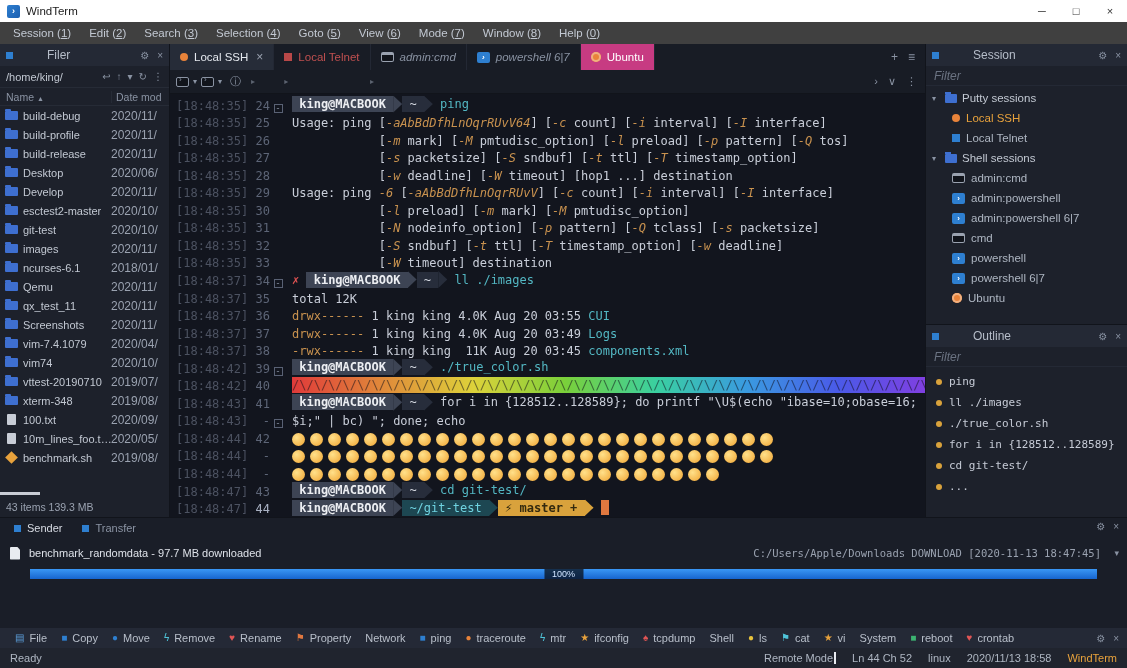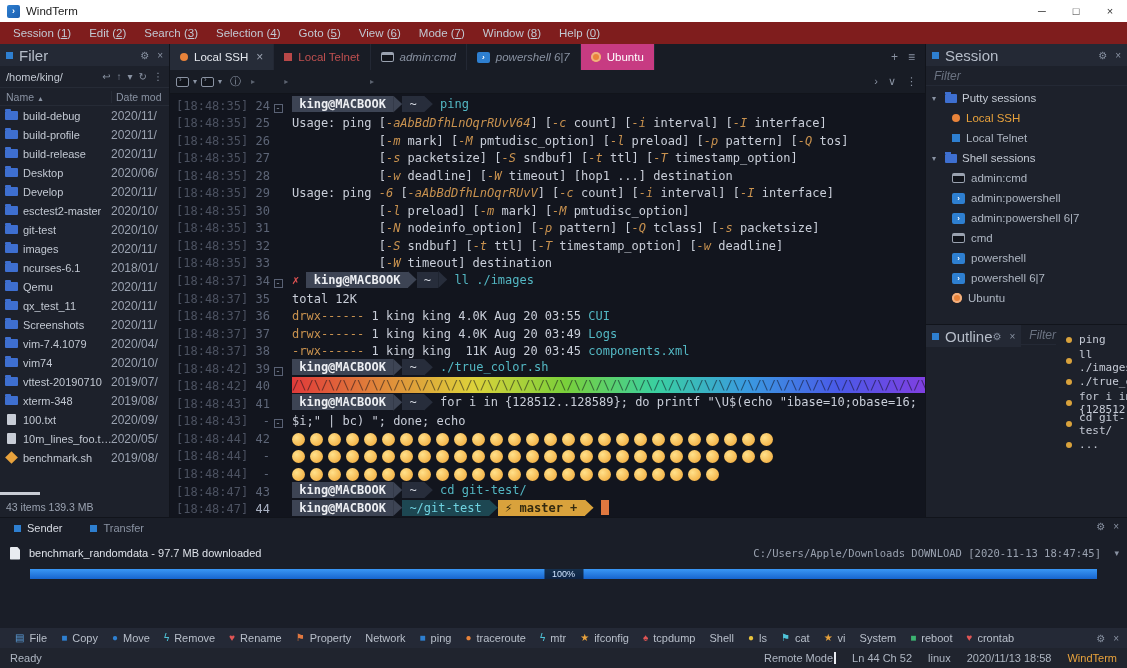--- a/index.html
+++ b/index.html
@@ -10,32 +10,32 @@
 
   
   .titlebar { height:22px; background:#ffffff; color:#1b1b1b; display:flex; align-items:center; flex:none; }
   .title-logo { width:13px; height:13px; margin:0 6px 0 7px; background:linear-gradient(135deg,#2e7fd0,#1b5fb0); border-radius:2px;
                 color:#fff; font-size:9px; line-height:13px; text-align:center; font-weight:bold; }
   .title-text { font-size:11.5px; }
   .win-controls { margin-left:auto; display:flex; height:100%; }
   .win-btn { width:34px; display:flex; align-items:center; justify-content:center; color:#333; font-size:11px; }
 
   
-  .menubar { height:22px; background:#7f1d1d; display:flex; align-items:center; padding-left:4px; flex:none; }
+  .menubar { height:22px; background:#404040; display:flex; align-items:center; padding-left:4px; flex:none; }
   .menu-item { padding:0 9px; color:#c2c8d2; font-size:11.5px; cursor:default; }
   .menu-item u { text-decoration:underline; }
 
   
   .main { height:473px; display:flex; flex:none; }
 
   
   .filer { width:170px; background:#1d212b; border-right:1px solid #11141b; display:flex; flex-direction:column; }
   .panel-head { height:22px; background:#242935; display:flex; align-items:center; padding:0 6px; flex:none; color:#b6bdc9; }
   .pbul { width:7px; height:7px; background:#2e7fd0; margin-right:6px; flex:none; }
-  .panel-title { font-size:15px; }
+  .panel-title { font-size:12px;margin-left:28px; }
   .head-sp { margin-left:auto; display:flex; gap:8px; color:#8a93a3; }
   .head-ic { font-size:10px; }
   .filer-path { height:22px; display:flex; align-items:center; padding:0 6px; color:#c2c8d2; border-bottom:1px solid #262b36; flex:none; }
   .path-text { font-size:11px; }
   .path-icons { margin-left:auto; display:flex; gap:6px; color:#8a93a3; font-size:10px; }
   .filer-cols { height:18px; display:flex; align-items:center; color:#8a93a3; font-size:10.5px; border-bottom:1px solid #262b36; flex:none; }
   .col-name { flex:1; padding-left:6px; }
   .col-sort { font-size:7px; margin-left:3px; color:#8a93a3; }
   .col-date { width:58px; border-left:1px solid #262b36; padding-left:4px; }
   .filer-list { flex:1; overflow:hidden; position:relative; }
@@ -105,42 +105,42 @@
   .sg-cur { width:8px; height:15px; background:#e0783f; }
   .sg-rb { color:rgba(15,15,25,0.55); line-height:16px;
            background:linear-gradient(90deg,#e03a3a,#e08a3a 14%,#ddd23a 28%,#7ad03a 42%,#3ad0a0 56%,#3a9ae0 70%,#4a5ae8 84%,#8a3ae0 100%); }
   .emoji-chip { width:13px; height:13px; border-radius:50%; margin-right:5px; flex:none;
                 background:radial-gradient(circle at 35% 35%, #ffe08a, #f0a432);
                 color:transparent; font-size:11px; line-height:13px; overflow:hidden; text-align:center; }
 
   
   .right { width:202px; background:#1d212b; border-left:1px solid #11141b; display:flex; flex-direction:column; }
   .session { height:281px; display:flex; flex-direction:column; border-bottom:1px solid #11141b; }
-  .outline { flex:1; display:flex; }
+  .outline { flex:1; display:flex; flex-direction:column; }
   .filter-row { height:20px; display:flex; align-items:center; padding-left:8px; color:#6b7382; font-style:italic; font-size:12px; flex:none; border-bottom:1px solid #242935; }
   .tree { flex:1; overflow:hidden; padding-top:2px; }
   .tree-group { height:20px; display:flex; align-items:center; padding-left:6px; gap:5px; color:#c2c8d2; font-size:11.5px; }
   .tw { color:#8a93a3; font-size:8px; width:8px; }
   .tfolder { width:12px; height:9px; background:#3e6fd0; border-radius:1px; position:relative; flex:none; }
   .tfolder::before { content:""; position:absolute; top:-2px; left:0; width:6px; height:2px; background:#3e6fd0; }
   .tree-item { height:20px; display:flex; align-items:center; padding-left:26px; gap:6px; font-size:11.5px; color:#aeb6c2; }
   .tree-item.sel { color:#e8a23c; }
   .sic { flex:none; }
   .sic.dot-orange { width:8px; height:8px; border-radius:50%; background:#e8833a; }
   .sic.sq-blue { width:8px; height:8px; background:#2e7fd0; }
   .sic.ic-cmd { width:13px; height:10px; background:#11141b; border:1px solid #9aa2b0; border-top:3px solid #9aa2b0; border-radius:2px; }
   .sic.ic-ps { width:13px; height:11px; background:#2e7fd0; border-radius:2px; color:#fff; font-size:8px; line-height:11px; text-align:center; font-weight:bold; }
   .sic.ic-ubuntu { width:10px; height:10px; border-radius:50%; background:#e8833a; box-shadow:inset 0 0 0 2px #f0b080; }
   .outline-list { flex:1; overflow:hidden; padding-top:4px; }
   .ol-item { height:21px; display:flex; align-items:center; padding-left:10px; gap:7px; font-family:"DejaVu Sans Mono",monospace; font-size:11px; color:#c6cbd6; }
   .ol-bullet { width:6px; height:6px; border-radius:50%; background:#d9a23c; flex:none; }
 
   
   .sender { height:111px; background:#1a1e28; border-top:1px solid #11141b; position:relative; flex:none; }
-  .sender-tabs { height:20px; display:flex; align-items:center; padding-left:6px; gap:12px; }
+  .sender-tabs { height:20px; display:flex; align-items:center; padding-left:6px; gap:4px; }
   .s-tab { display:flex; align-items:center; gap:6px; padding:0 8px; height:100%; font-size:11px; color:#8a93a3; }
   .s-tab.active { color:#d8dce4; }
   .s-tab .pbul { margin-right:0; }
   .sender-head-sp { position:absolute; right:8px; top:3px; display:flex; gap:8px; color:#8a93a3; font-size:10px; }
   .transfer-row { position:absolute; left:10px; right:26px; top:27px; height:16px; display:flex; align-items:center; }
   .file-page { width:10px; height:13px; background:#e8ebf0; border-radius:1px; margin-right:9px; flex:none; clip-path:polygon(0 0,70% 0,100% 25%,100% 100%,0 100%); }
   .transfer-name { font-size:11px; color:#dde1e8; }
   .transfer-dest { margin-left:auto; font-size:10.5px; color:#9aa2b0; font-family:"DejaVu Sans Mono",monospace; }
   .transfer-dd { position:absolute; right:8px; top:30px; color:#8a93a3; font-size:9px; }
   .pg-track { position:absolute; left:30px; right:30px; top:51px; height:10px; background:#1d4ed8; }

